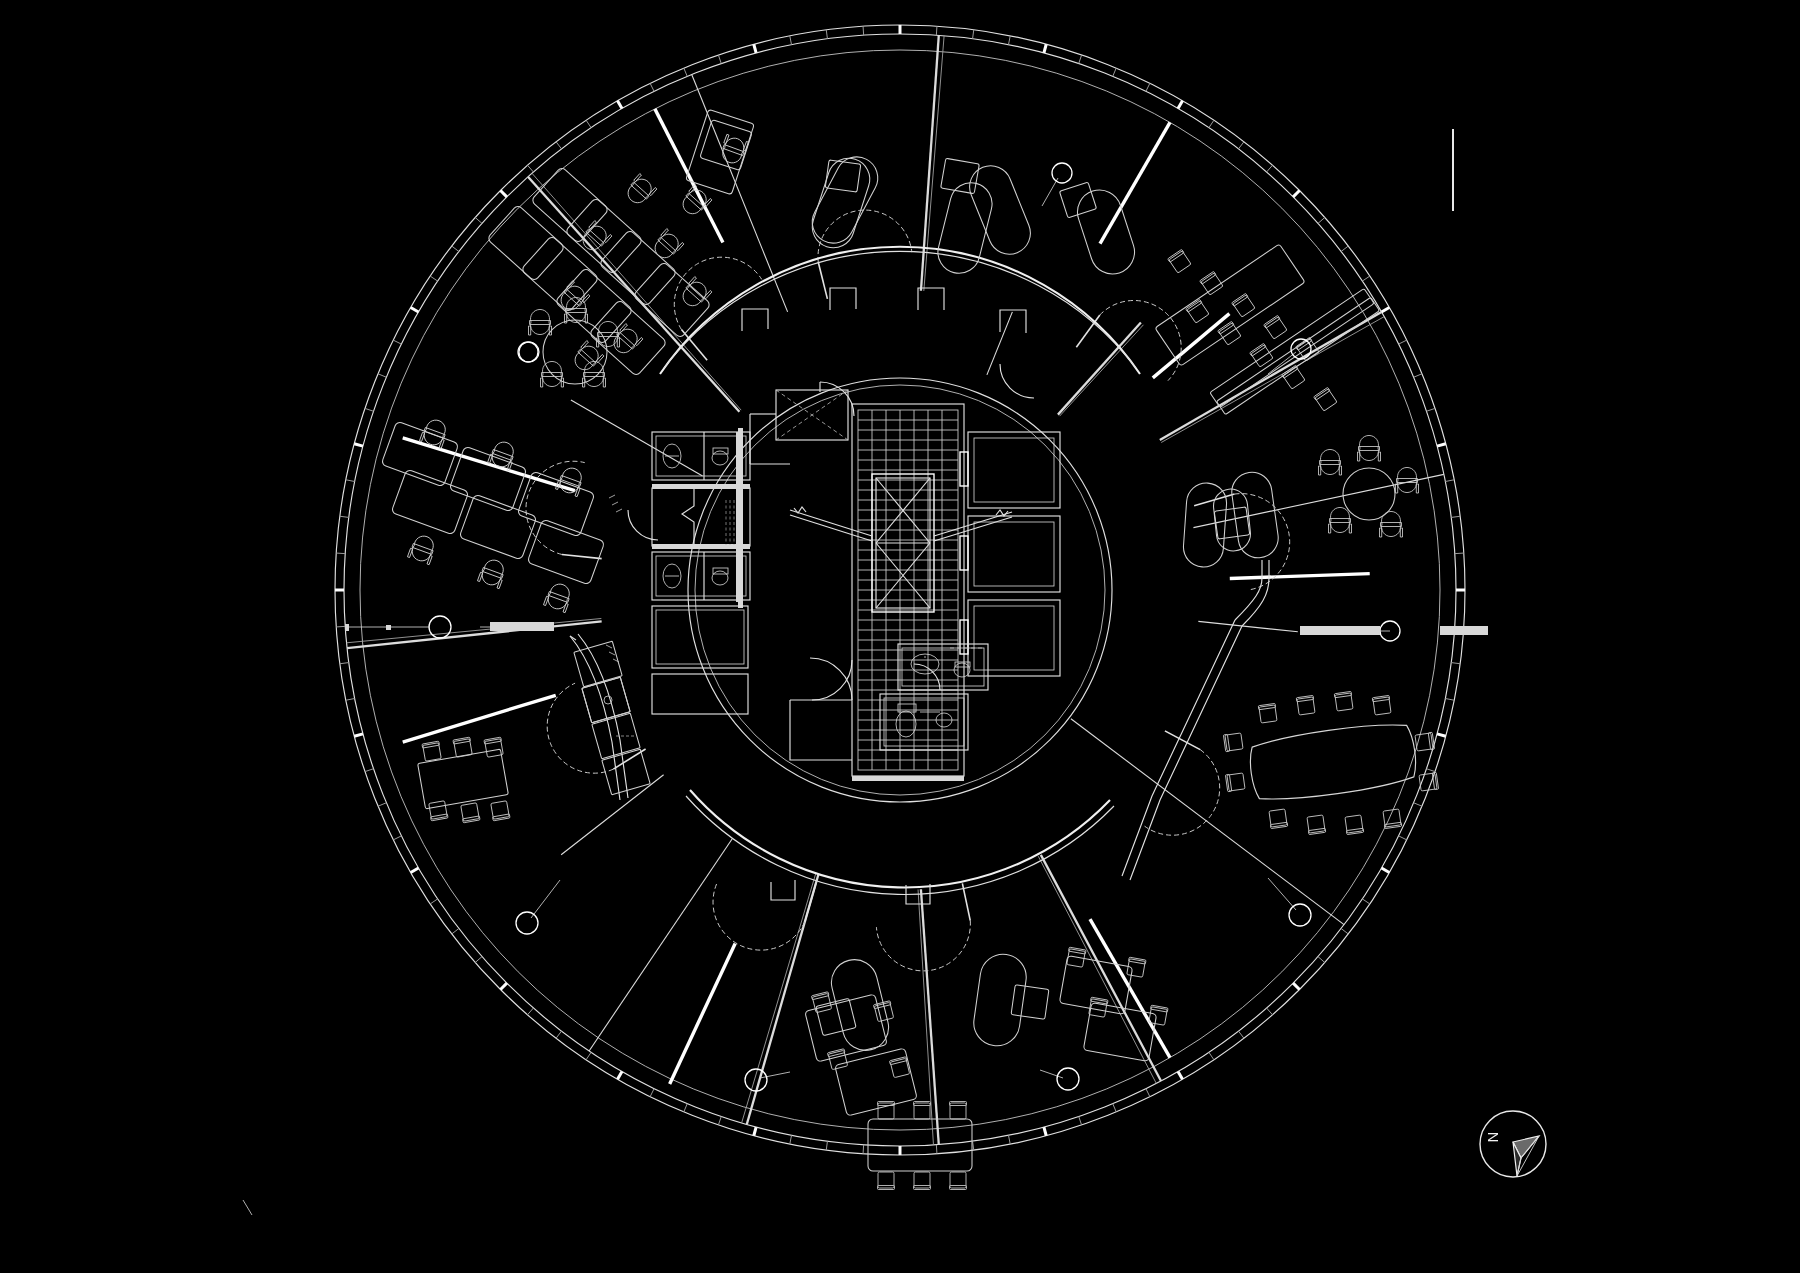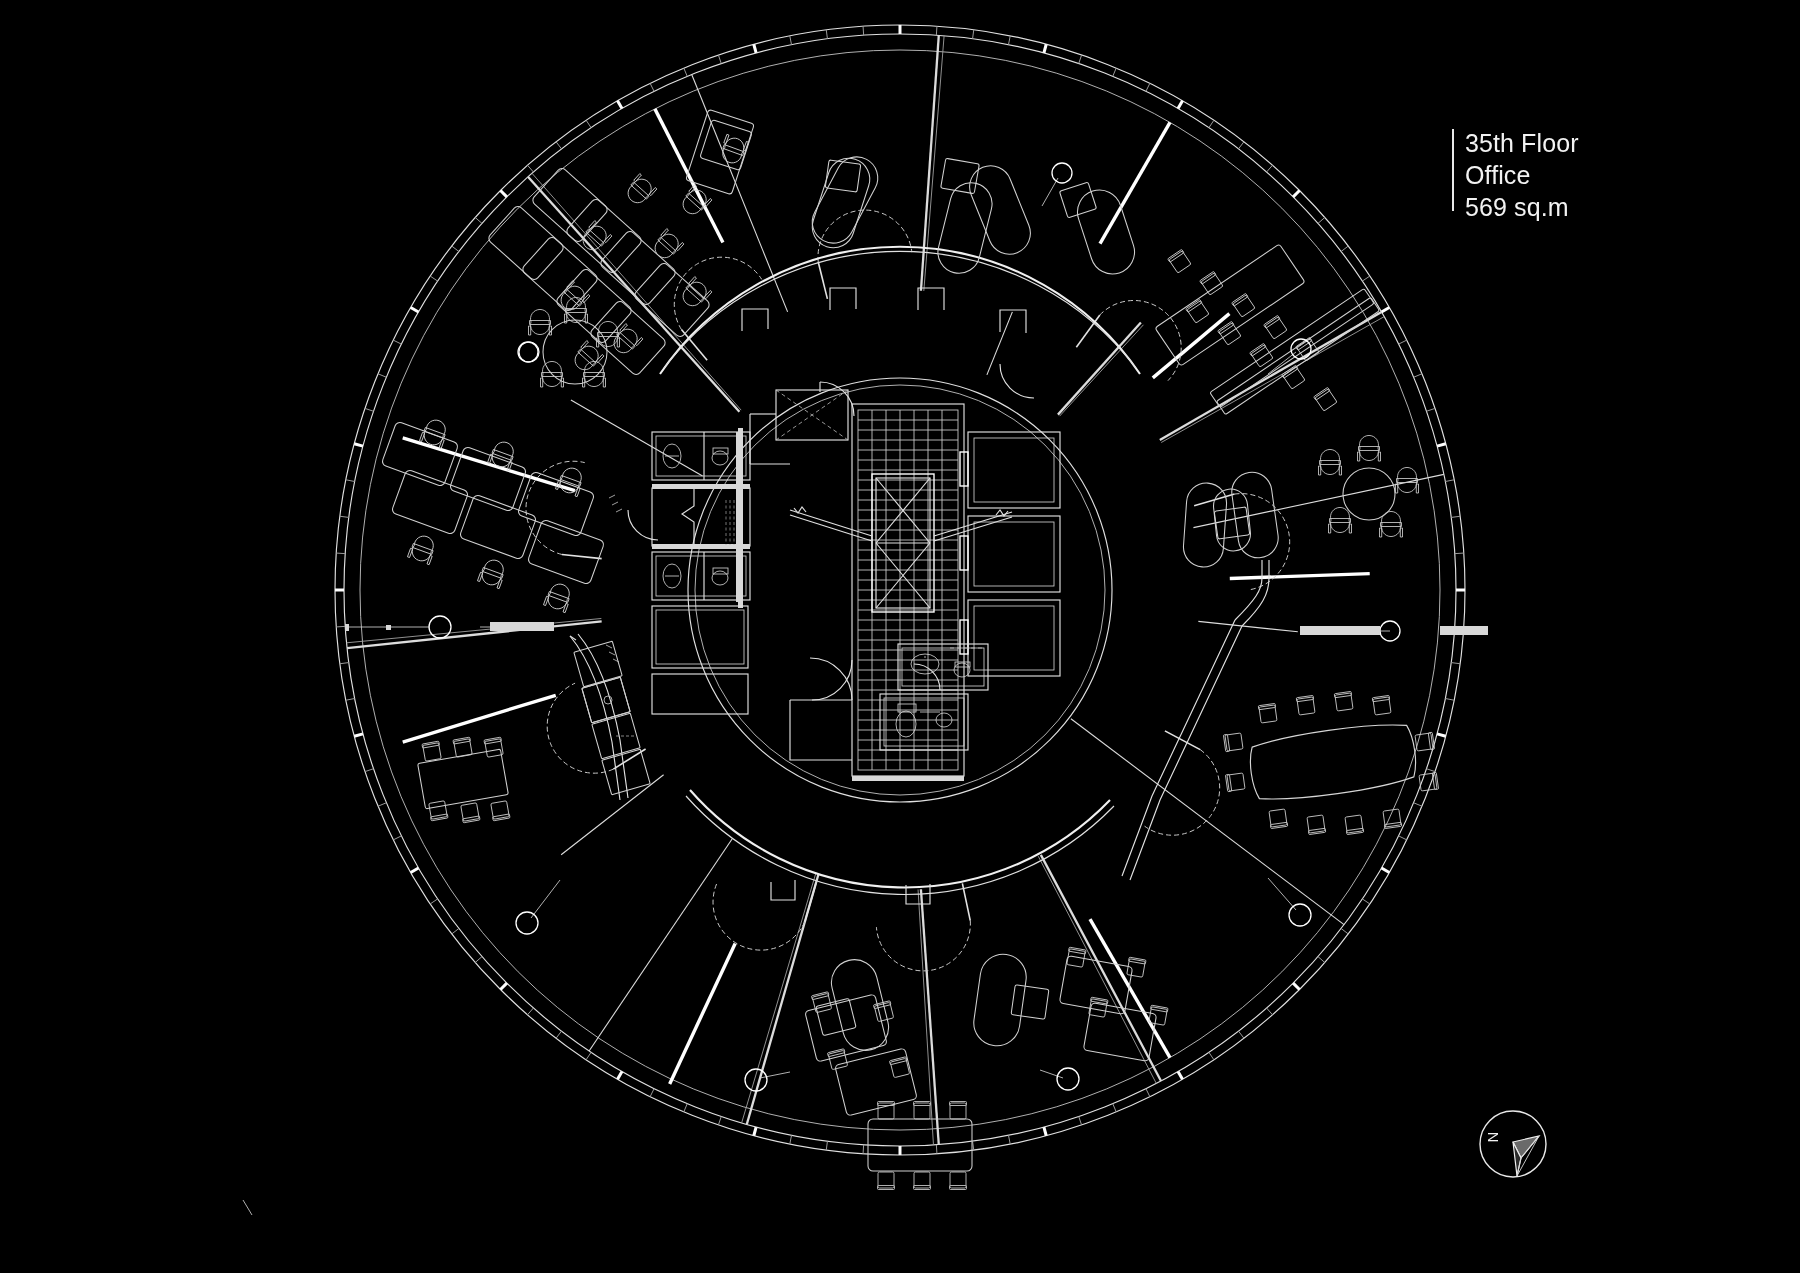--- a/index.html
+++ b/index.html
@@ -610,25 +610,20 @@
       <circle class="cdot" cx="1301" cy="349" r="10"></circle>
       <circle class="cdot" cx="528" cy="352" r="10"></circle>
     </g>
 
     <line class="lnth" x1="243" y1="1200" x2="252" y2="1215"></line>
 
   </svg>
 
   <div id="title-block">
     <div id="title-rule"></div>
-    <div id="title-text">
-      <span>35th Floor</span>
-      <span>Office</span>
-      <span>569 sq.m</span>
-    </div>
   </div>
 
   <svg id="north-arrow" viewBox="0 0 72 72">
     <circle cx="36" cy="36" r="33" fill="none" stroke="#e8e8e8" stroke-width="1.4"></circle>
 
     <polygon points="36,34 62,28 44,50" fill="#6a6a6a" stroke="#f0f0f0" stroke-width="1.2"></polygon>
     <polygon points="36,34 44,50 40,68" fill="#2a2a2a" stroke="#f0f0f0" stroke-width="1.2"></polygon>
     <polygon points="44,50 62,28 40,68" fill="none" stroke="#d8d8d8" stroke-width="0.9"></polygon>
 
     <g transform="translate(21,29) rotate(-90)">

